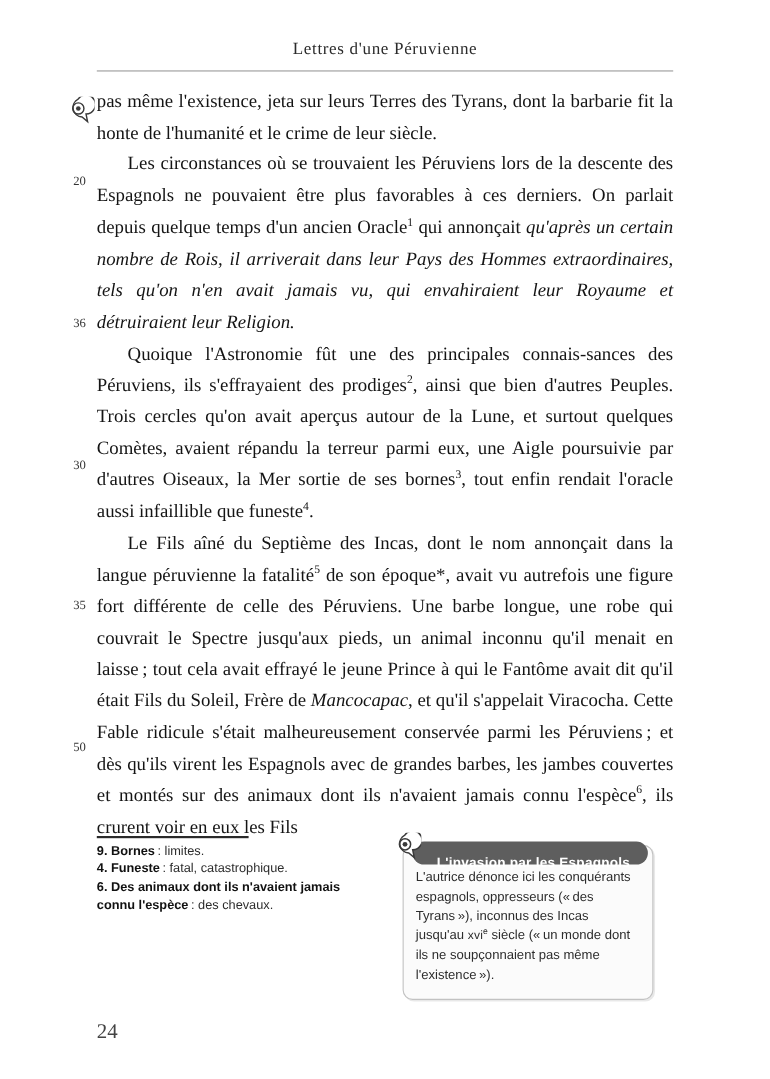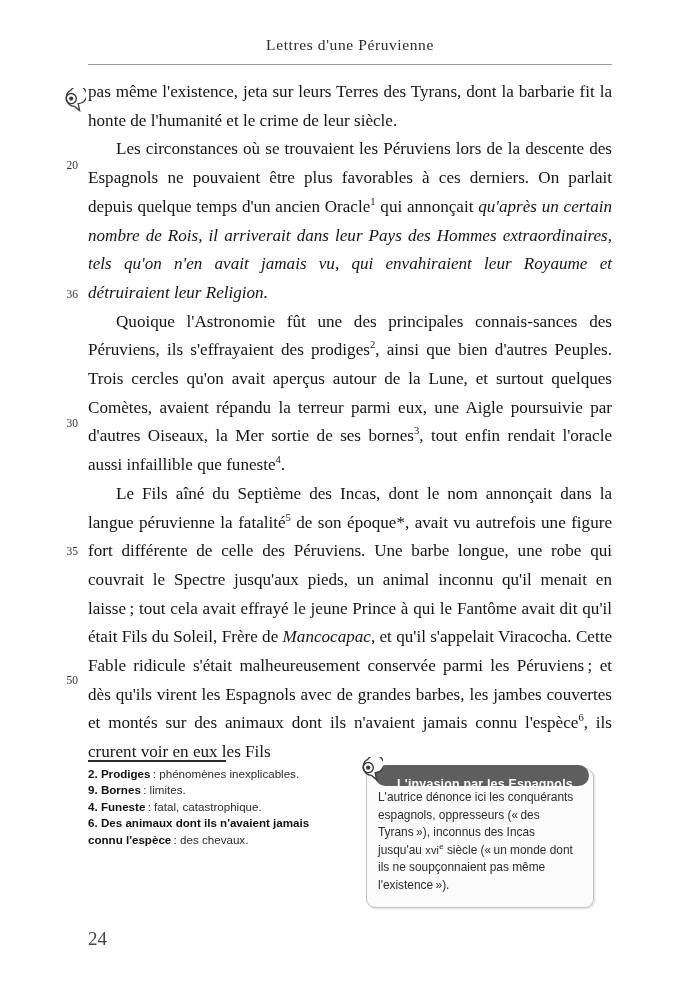--- a/index.html
+++ b/index.html
@@ -193,21 +193,20 @@
 
 <div class="text-column">
   <p class="para">pas même l'existence, jeta sur leurs Terres des Tyrans, dont la barbarie fit la honte de l'humanité et le crime de leur siècle.</p>
   <p class="para indent">Les circonstances où se trouvaient les Péruviens lors de la descente des Espagnols ne pouvaient être plus favorables à ces derniers. On parlait depuis quelque temps d'un ancien Oracle<sup>1</sup> qui annonçait <i>qu'après un certain nombre de Rois, il arriverait dans leur Pays des Hommes extraordinaires, tels qu'on n'en avait jamais vu, qui envahiraient leur Royaume et détruiraient leur Religion.</i></p>
   <p class="para indent">Quoique l'Astronomie fût une des principales connais-sances des Péruviens, ils s'effrayaient des prodiges<sup>2</sup>, ainsi que bien d'autres Peuples. Trois cercles qu'on avait aperçus autour de la Lune, et surtout quelques Comètes, avaient répandu la terreur parmi eux, une Aigle poursuivie par d'autres Oiseaux, la Mer sortie de ses bornes<sup>3</sup>, tout enfin rendait l'oracle aussi infaillible que funeste<sup>4</sup>.</p>
   <p class="para indent">Le Fils aîné du Septième des Incas, dont le nom annonçait dans la langue péruvienne la fatalité<sup>5</sup> de son époque*, avait vu autrefois une figure fort différente de celle des Péruviens. Une barbe longue, une robe qui couvrait le Spectre jusqu'aux pieds, un animal inconnu qu'il menait en laisse ; tout cela avait effrayé le jeune Prince à qui le Fantôme avait dit qu'il était Fils du Soleil, Frère de <i>Mancocapac</i>, et qu'il s'appelait Viracocha. Cette Fable ridicule s'était malheureusement conservée parmi les Péruviens ; et dès qu'ils virent les Espagnols avec de grandes barbes, les jambes couvertes et montés sur des animaux dont ils n'avaient jamais connu l'espèce<sup>6</sup>, ils crurent voir en eux les Fils</p>
 </div>
 
 <div class="footnote-rule"></div>
 <div class="footnotes">
-  <p class="fn"><b>2. Prodiges</b> : phénomènes inexplicables.</p>
   <p class="fn"><b>9. Bornes</b> : limites.</p>
   <p class="fn"><b>4. Funeste</b> : fatal, catastrophique.</p>
   <p class="fn"><b>6. Des animaux dont ils n'avaient jamais connu l'espèce</b> : des chevaux.</p>
 </div>
 
 <div class="sidebox">
   <p class="sidebox-body">L'autrice dénonce ici les conquérants espagnols, oppresseurs (« des Tyrans »), inconnus des Incas jusqu'au <span class="smallcaps">xvi</span><sup>e</sup> siècle (« un monde dont ils ne soupçonnaient pas même l'existence »).</p>
 </div>
 <div class="sidebox-header">L'invasion par les Espagnols</div>
 <div class="sidebox-pin">

